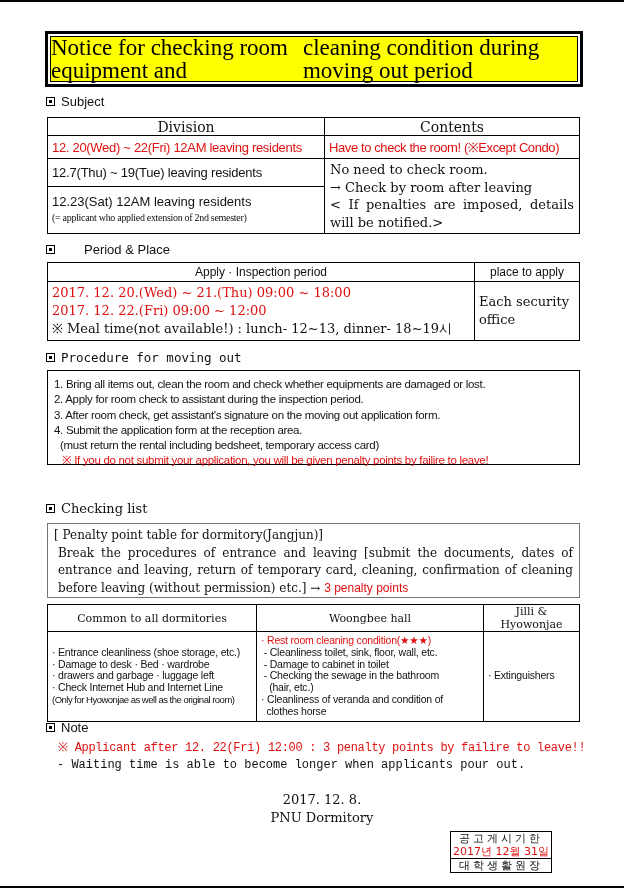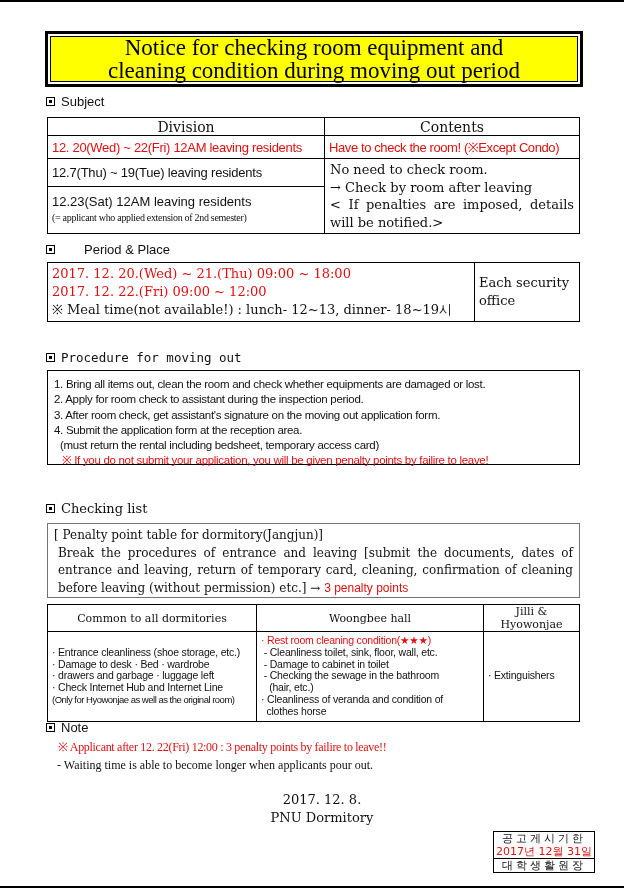--- a/index.html
+++ b/index.html
@@ -9,21 +9,21 @@
     }
     .topline { position: absolute; left: 0; top: 0; width: 624px; height: 2px; background: #000; }
     .botline { position: absolute; left: 0; top: 886px; width: 624px; height: 2px; background: #000; }
 
     .title-box {
       position: absolute; left: 45px; top: 31px; width: 538px; height: 56px;
       border: 3px solid #000; background: #fff; padding: 2px; box-sizing: border-box;
     }
     .title-inner {
       width: 100%; height: 100%; background: #ffff00; border: 1px solid #000; box-sizing: border-box;
-      display: flex; flex-direction: column; align-items: center; justify-content: center;
+      display: flex; flex-direction: row; align-items: center; justify-content: center;
       font-family: "Liberation Serif", serif; font-size: 23px; line-height: 23px; color: #000;
     }
 
     .sec-head { position: absolute; left: 46px; font-size: 13px; display: flex; align-items: center; }
     .sec-head .box-icon {
       width: 9px; height: 9px; border: 1px solid #000; margin-right: 6px; position: relative; box-sizing: border-box;
     }
     .sec-head .box-icon::after {
       content: ""; position: absolute; left: 2px; top: 2px; width: 3px; height: 3px; background: #000;
     }
@@ -55,26 +55,26 @@
     .check-box {
       position: absolute; left: 47px; top: 523px; width: 533px; height: 75px; border: 1px solid #737373; box-sizing: border-box;
       padding: 3px 6px; font-size: 12px; line-height: 17.5px;
     }
     .check-box .just { text-align: justify; text-align-last: left; padding-left: 4px; }
 
     .t-check { left: 47px; top: 604px; width: 533px; font-size: 10.5px; font-family: "Liberation Sans", sans-serif; }
     .t-check th { height: 22px; font-size: 11px; font-family: "DejaVu Serif", serif; }
     .t-check td { vertical-align: middle; line-height: 11.8px; padding: 3px 4px; letter-spacing: -0.2px; }
 
-    .note-lines { position: absolute; left: 58px; font-size: 12px; font-family: Liberation Serif, serif; }
+    .note-lines { position: absolute; left: 58px; font-size: 12px; font-family: Liberation Mono, monospace; }
 
     .sign { position: absolute; left: 0; width: 624px; text-align: center; font-size: 13px; }
 
     .stamp {
-      position: absolute; left: 493px; top: 831px; width: 102px; border: 1px solid #000; box-sizing: border-box;
+      position: absolute; left: 450px; top: 831px; width: 102px; border: 1px solid #000; box-sizing: border-box;
       font-family: "DejaVu Sans", sans-serif; font-size: 11px; text-align: center;
     }
     .stamp .row { line-height: 13px; letter-spacing: 3px; }
     .stamp .row.date { letter-spacing: 0; color: #e01010; border-bottom: 1px solid #000; font-size: 11px; }
   </style>
 </head>
 <body>
 
 <div class="topline"></div>
 
@@ -115,20 +115,24 @@
   </tr>
 </tbody>
   </table>
 
 <div class="sec-head sans" style="top:242px;gap:23px;">
   <span class="box-icon"></span>
   <span>Period &amp; Place</span>
 </div>
 <table class="t-period">
   <tbody>
+      <tr>
+    <th>Apply · Inspection period</th>
+    <th>place to apply</th>
+  </tr>
   <tr>
     <td class="left">
       <div class="red">2017. 12. 20.(Wed) ~ 21.(Thu) 09:00 ~ 18:00</div>
       <div class="red">2017. 12. 22.(Fri) 09:00 ~ 12:00</div>
       <div>※ Meal time(not available!) : lunch- 12~13, dinner- 18~19시</div>
     </td>
     <td class="right">Each security office</td>
   </tr>
 </tbody>
   </table>

